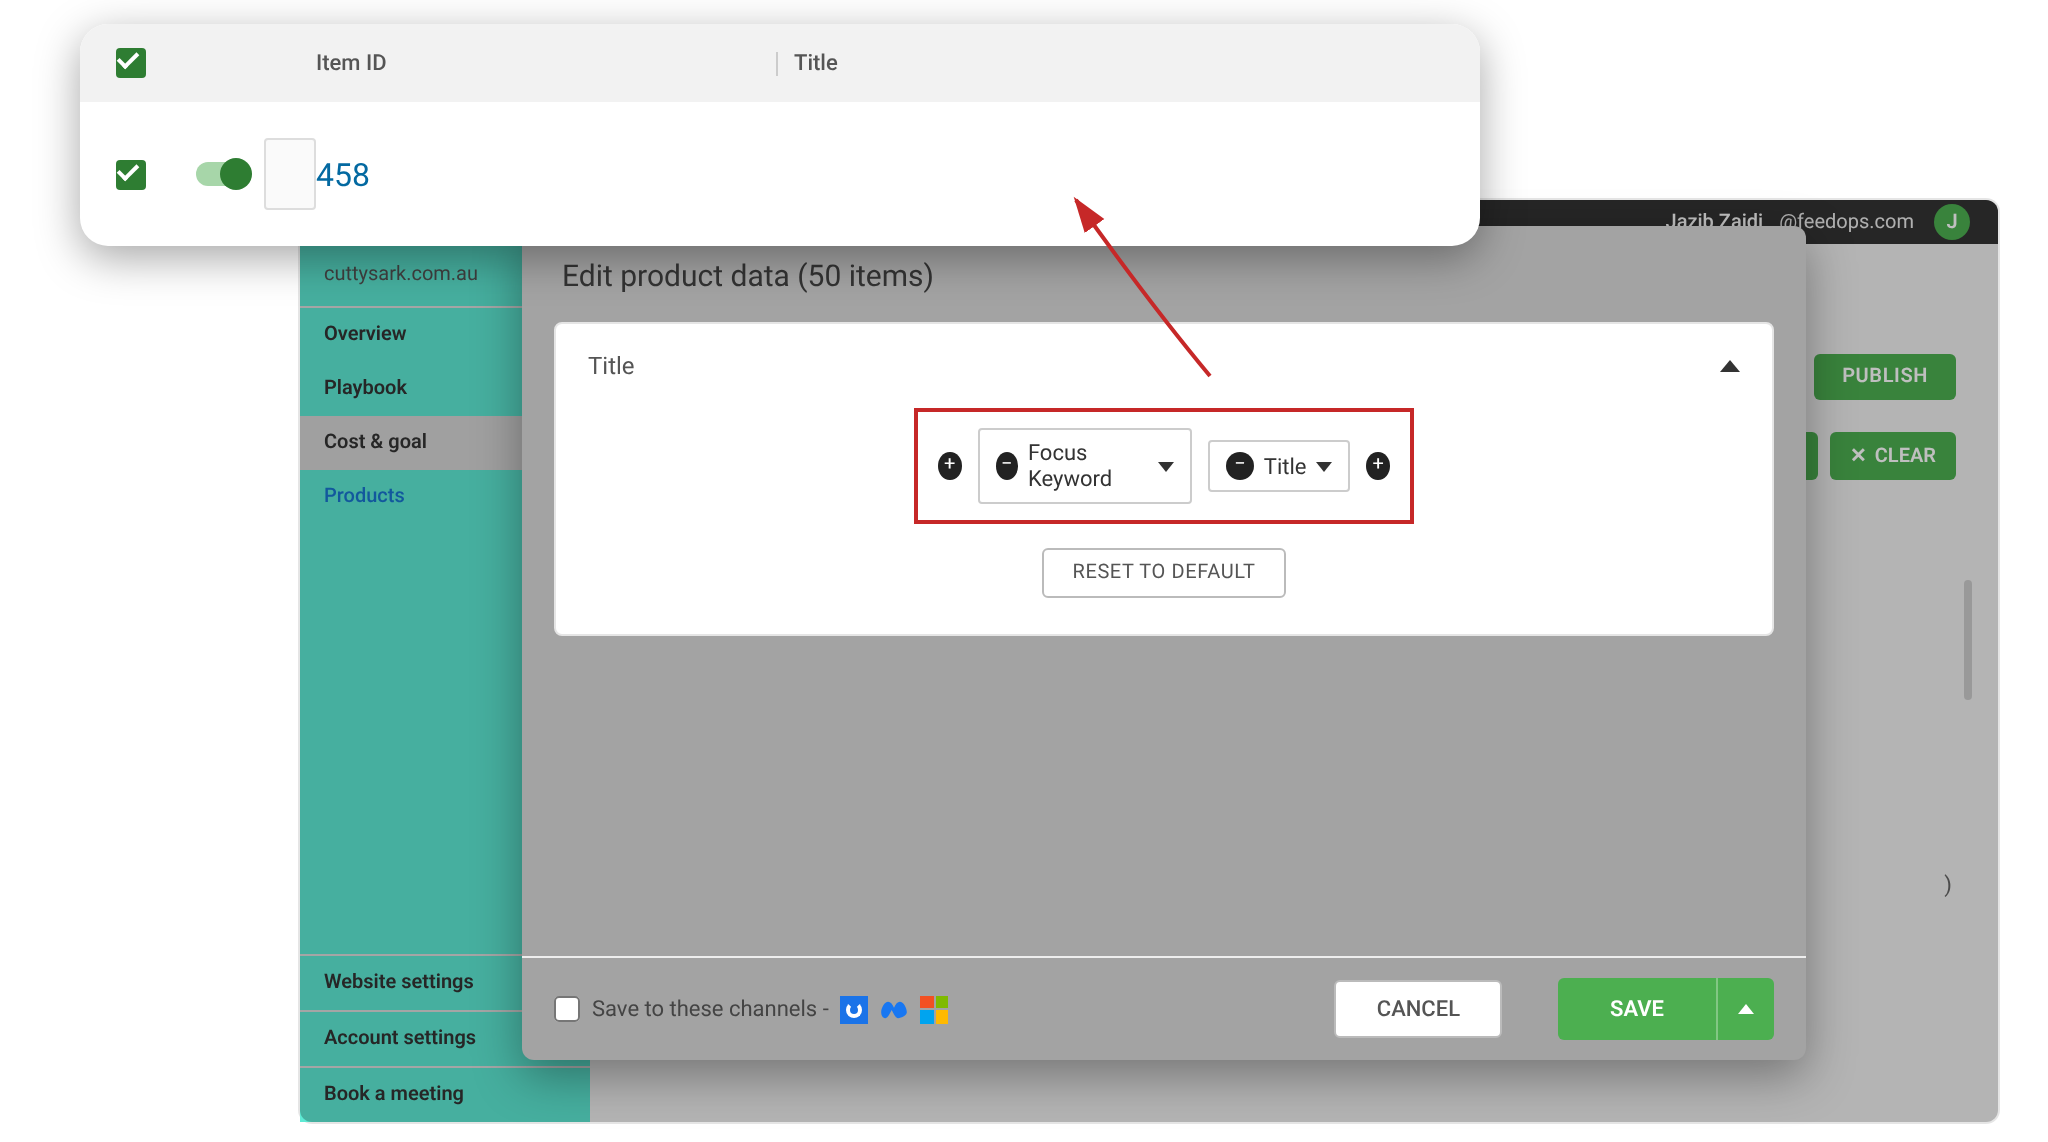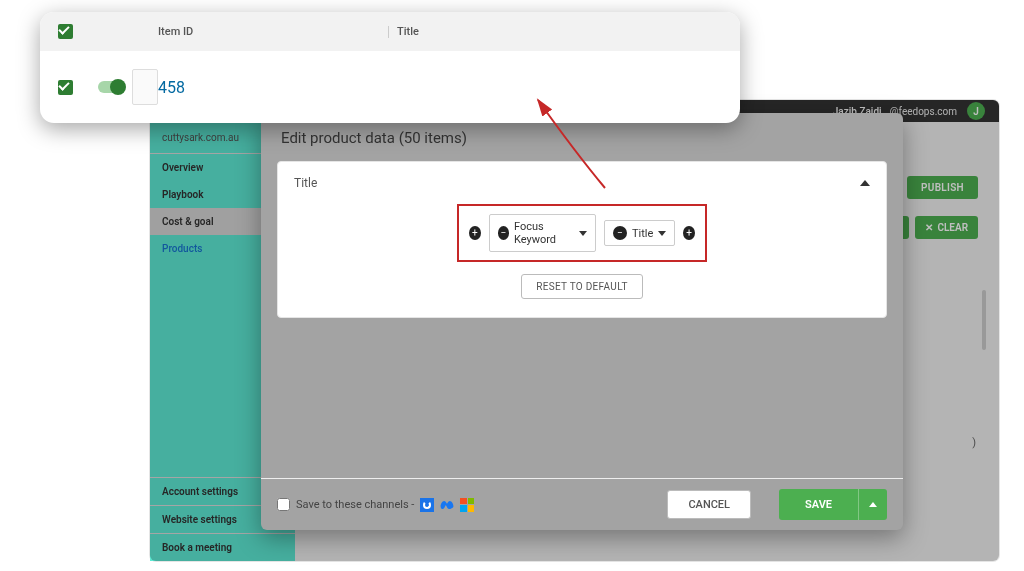--- a/index.html
+++ b/index.html
@@ -207,22 +207,22 @@
   <span class="avatar-j">J</span>
 </div>
 
 <div class="sidebar">
   <div class="domain">cuttysark.com.au</div>
   <div class="nav-item bold">Overview</div>
   <div class="nav-item bold">Playbook</div>
   <div class="nav-item bold selected">Cost &amp; goal</div>
   <div class="nav-item active">Products</div>
   <div class="bottom">
+    <div class="nav-item">Website settings</div>
     <div class="nav-item">Account settings</div>
-    <div class="nav-item">Website settings</div>
     <div class="nav-item">Book a meeting</div>
   </div>
 </div>
 
 <div class="publish-row">
   <button class="btn-green">PUBLISH</button>
 </div>
 <div class="actions-row2">
   <button class="fragment">NS</button>
   <button class="clearbtn">

